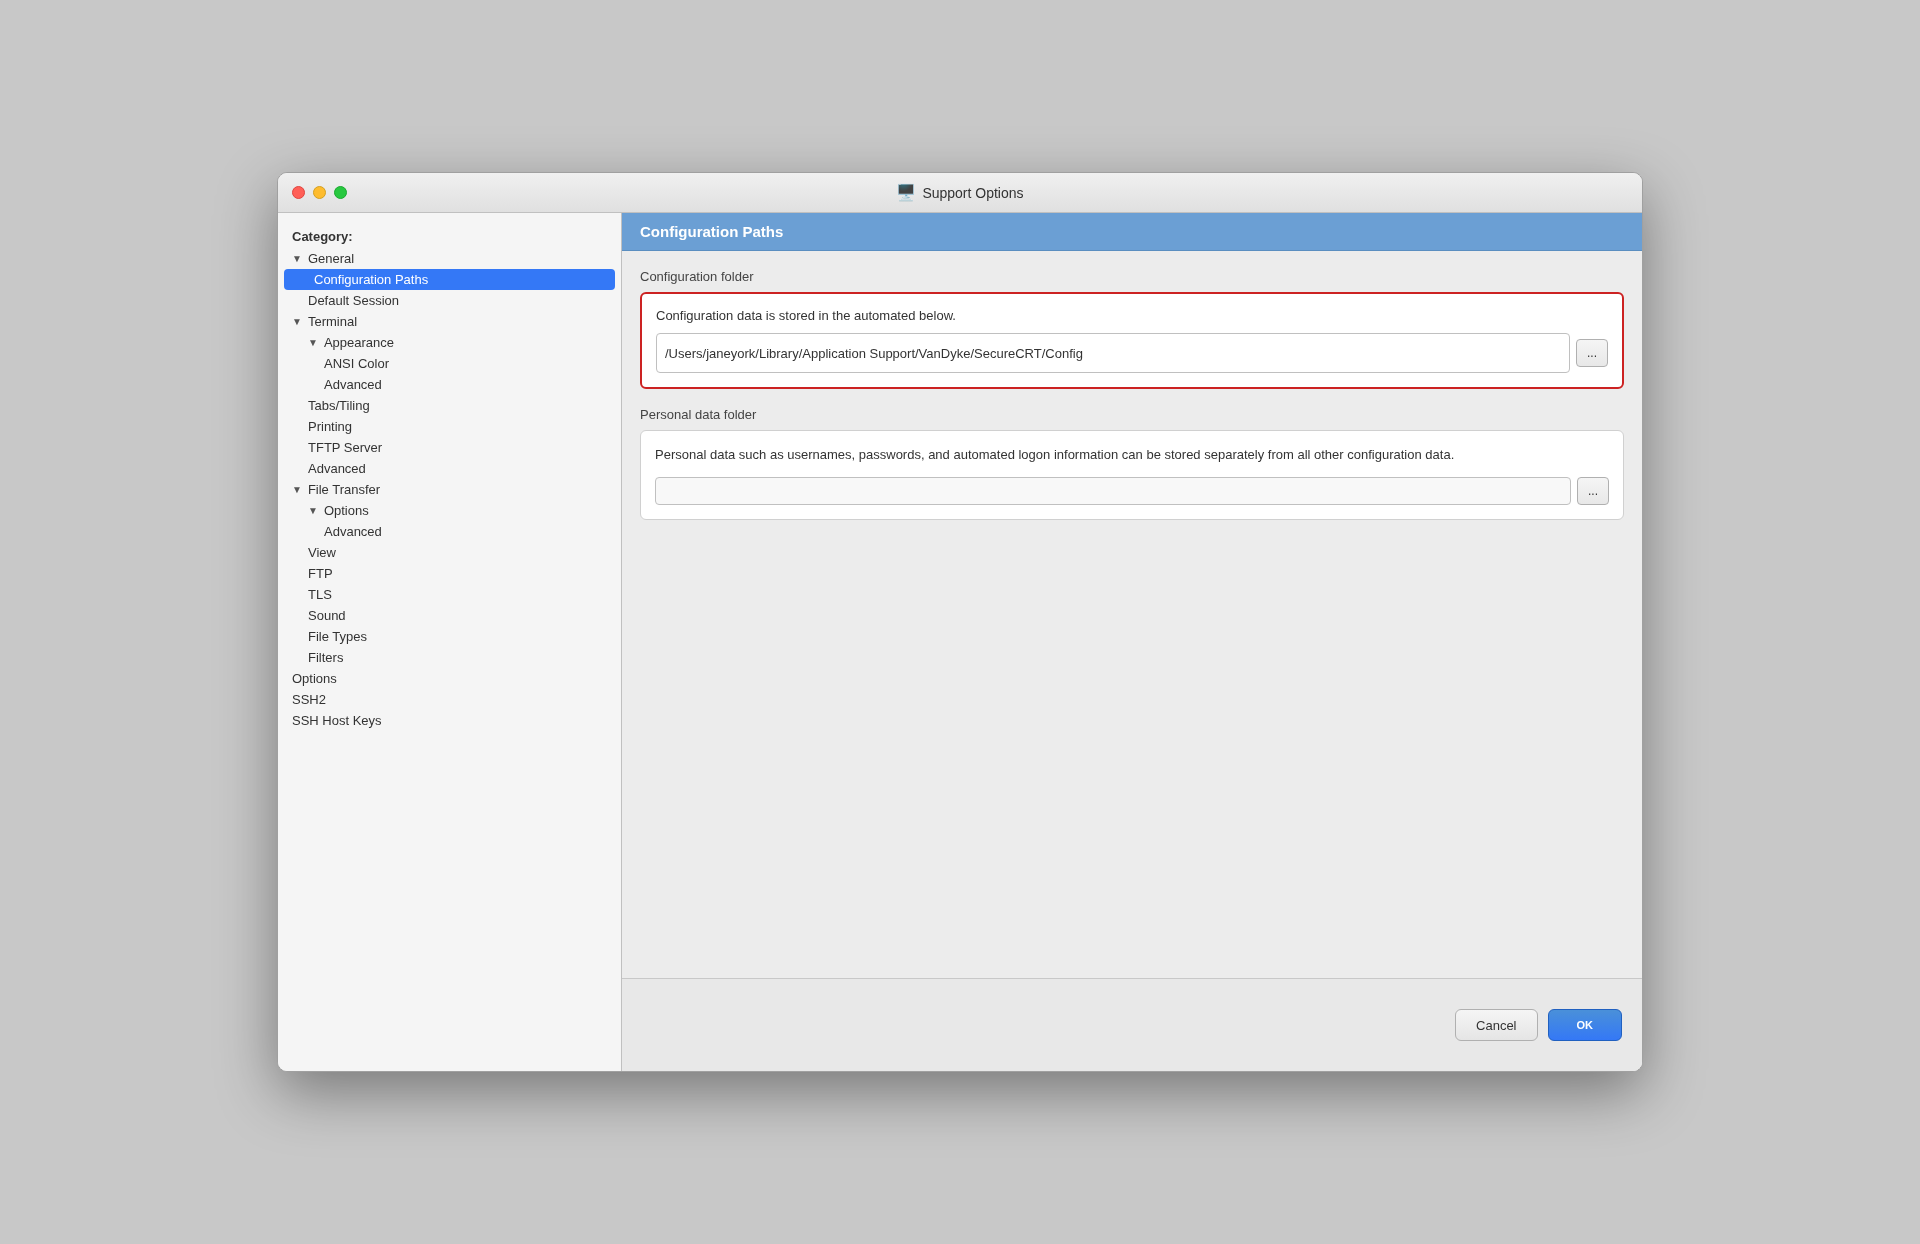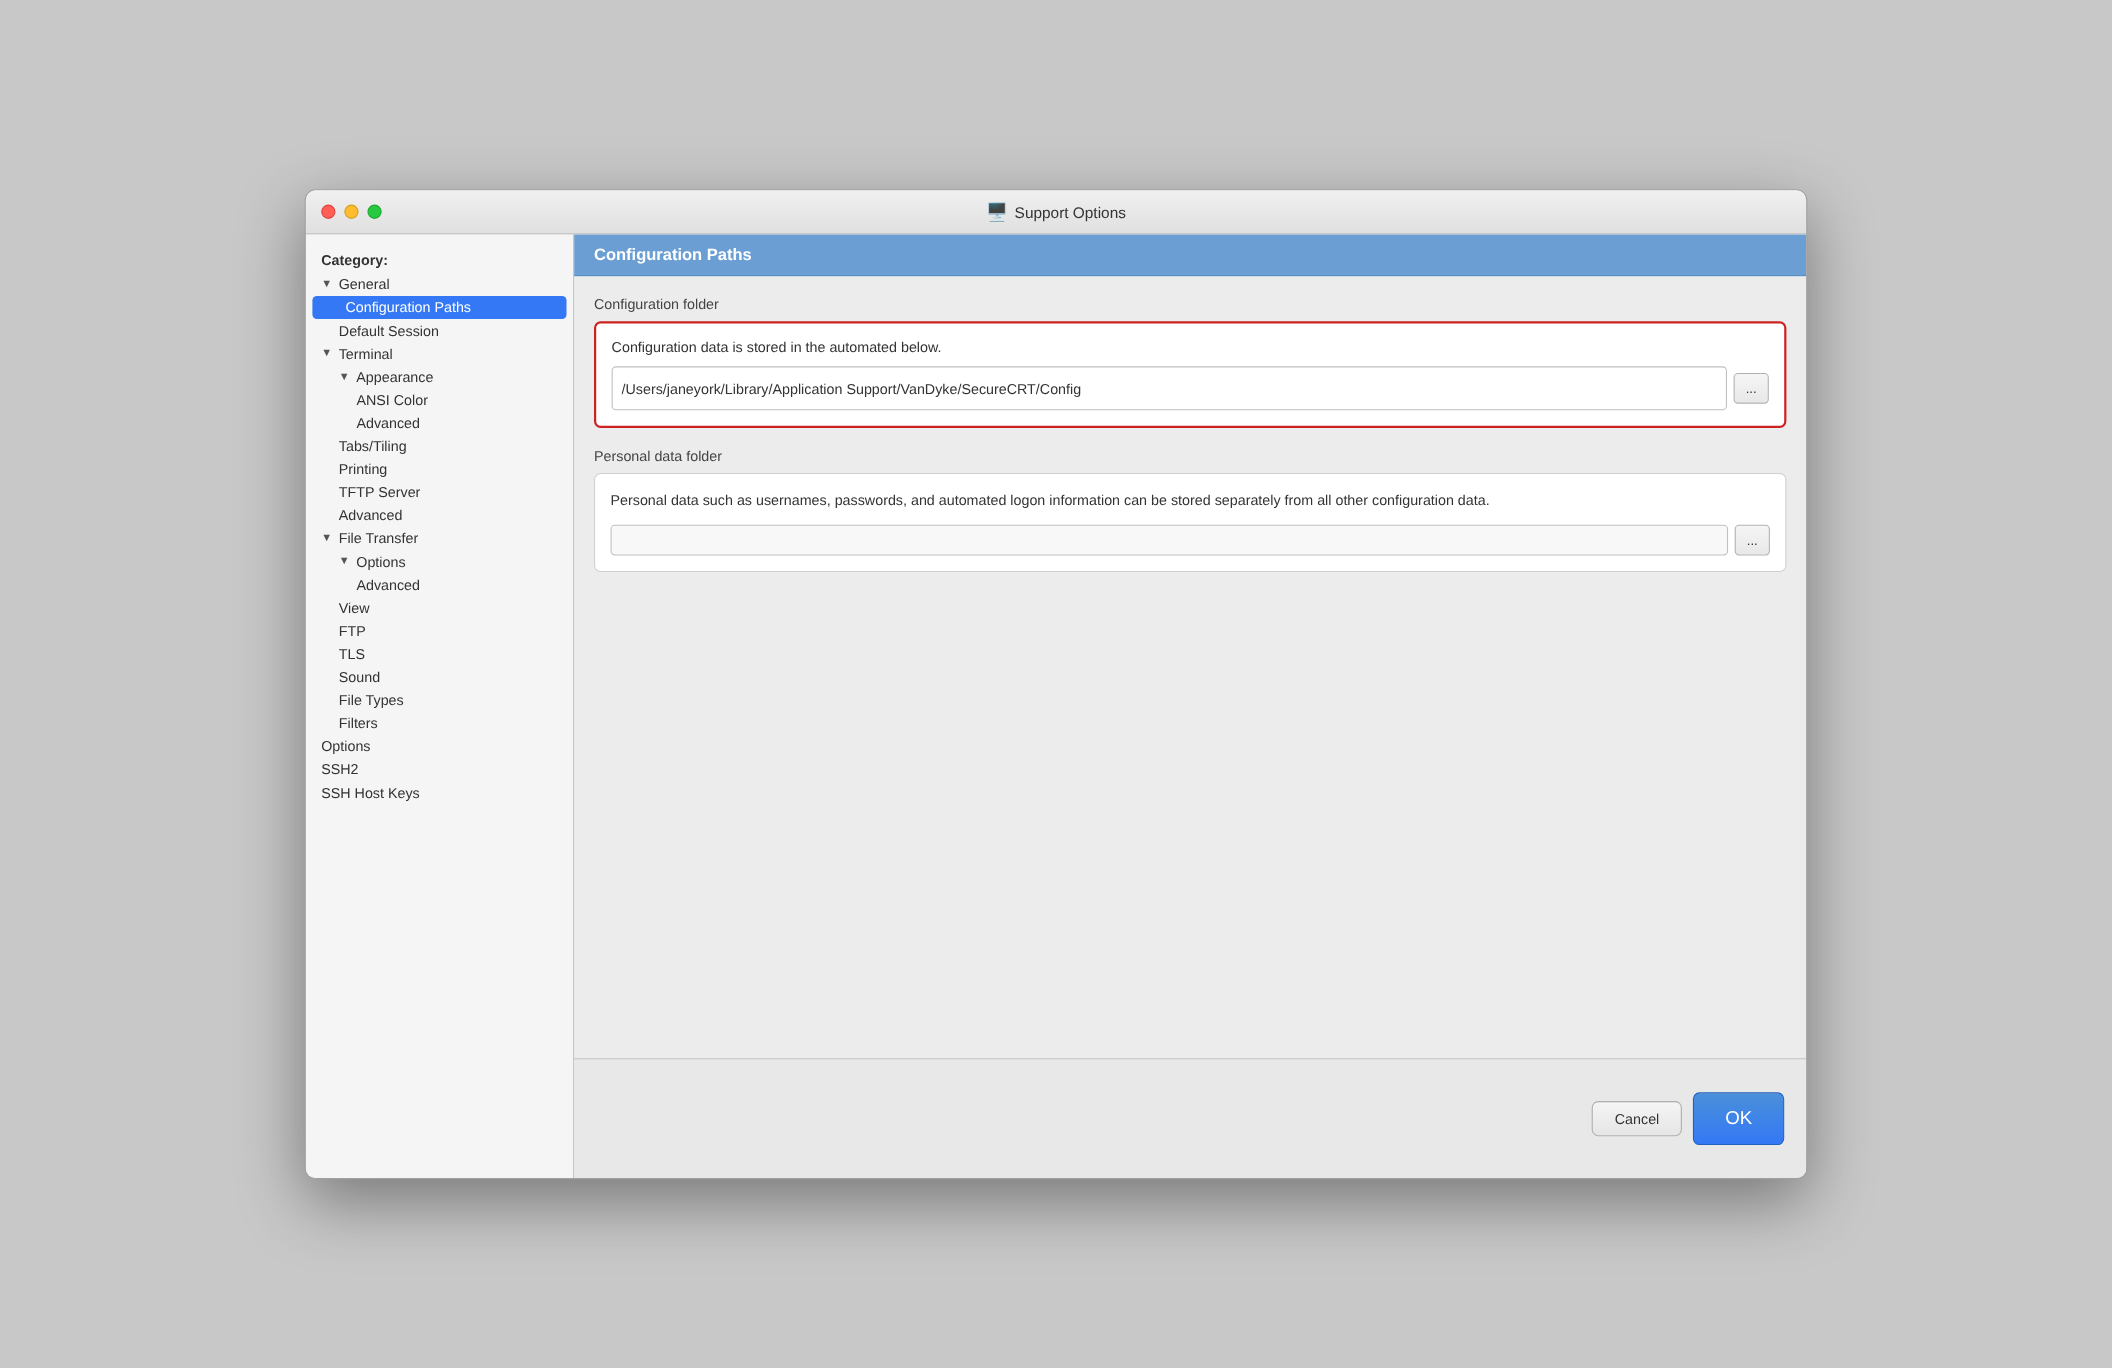--- a/index.html
+++ b/index.html
@@ -72,21 +72,21 @@
       font-size: 16px;
     }
 
     .window-body {
       display: flex;
       flex: 1;
       overflow: hidden;
     }
 
     .sidebar {
-      width: 244px;
+      width: 344px;
       background: #f5f5f5;
       border-right: 1px solid #c0c0c0;
       padding: 10px 0;
       overflow-y: auto;
       flex-shrink: 0;
     }
 
     .sidebar-category-label {
       font-size: 13px;
       font-weight: 600;
@@ -275,29 +275,29 @@
       padding: 0 20px;
       border: 1px solid #b0b0b0;
       border-radius: 6px;
       background: linear-gradient(to bottom, #f5f5f5, #e5e5e5);
       font-size: 13px;
       color: #333;
       cursor: pointer;
     }
 
     .btn-ok {
-      height: 48px;
+      height: 32px;
       padding: 0 28px;
       border: 1px solid #2060c0;
       border-radius: 6px;
       background: linear-gradient(to bottom, #4a90d9, #3478f6);
-      font-size: 17px;
+      font-size: 11px;
       color: white;
       cursor: pointer;
-      font-weight: 400;
+      font-weight: 700;
     }
   </style>
 </head>
 <body>
 
 <div class="window">
 
   <div class="titlebar">
     <div class="titlebar-buttons">
       <div class="tb-btn tb-close"></div>

